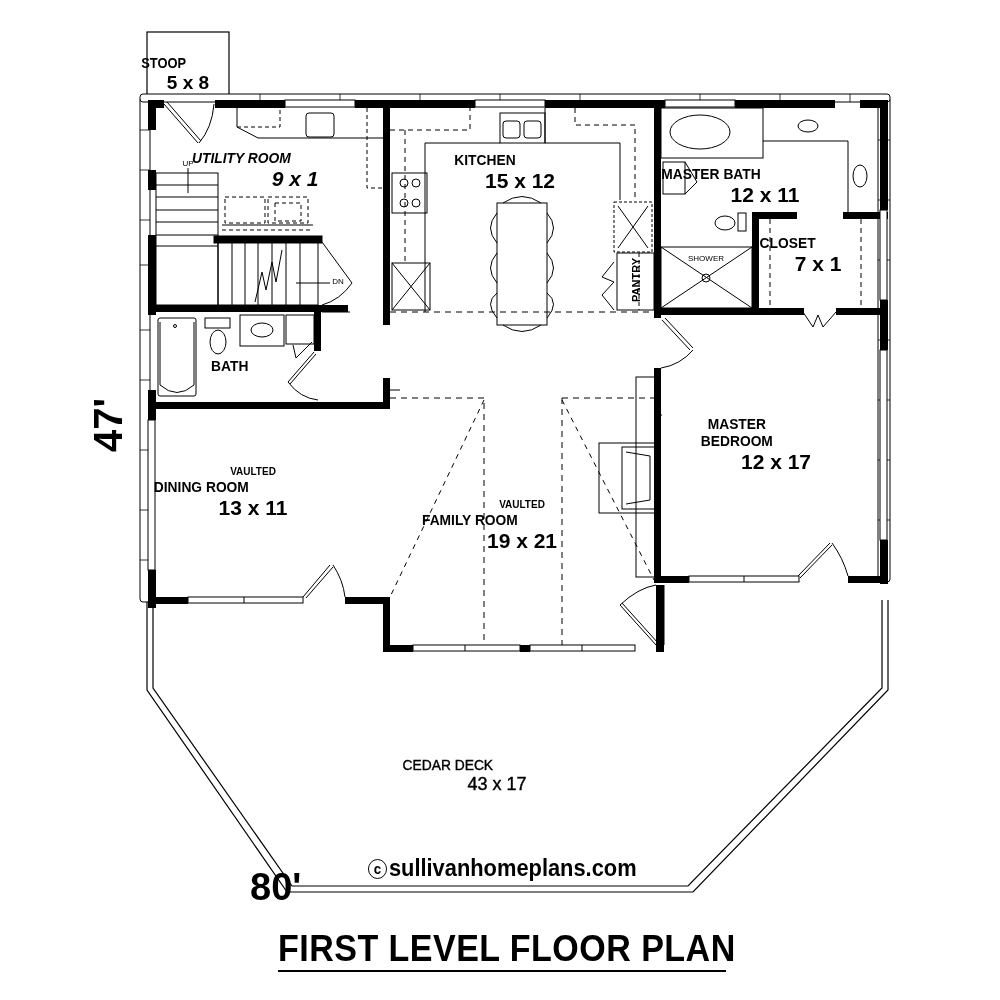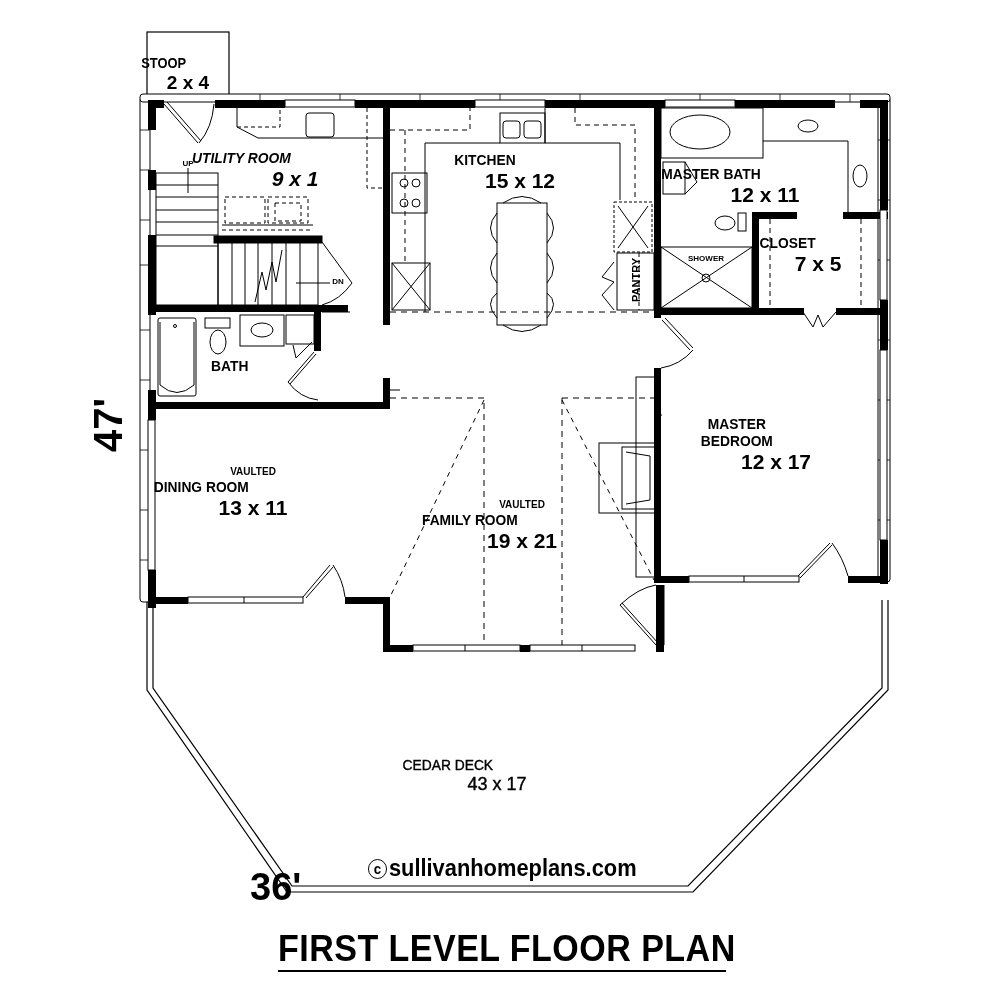--- a/index.html
+++ b/index.html
@@ -2,21 +2,21 @@
 <html><head>
 <meta charset="utf-8">
 <style>
   html, body { margin: 0; padding: 0; background: #ffffff; }
   body { width: 1000px; height: 1000px; position: relative; overflow: hidden; font-family: "Liberation Sans", sans-serif; }
   #plan { position: absolute; left: 0; top: 0; width: 1000px; height: 1000px; }
   .lbl { position: absolute; color: #000; font-family: "Liberation Sans", sans-serif; font-weight: bold; text-align: center; white-space: nowrap; line-height: 1; transform: translateX(-50%); }
   .room-name { font-size: 15px; transform: translateX(-50%) scaleX(0.92); }
   .room-dim { font-size: 21px; margin-top: 3px; }
   .vault { font-size: 10px; font-weight: bold; margin-bottom: 2px; }
-  .small { font-size: 8px; font-weight: bold; }
+  .small { font-size: 8px; font-weight: normal; }
   .dim-label { position: absolute; font-weight: bold; font-size: 40px; color: #000; line-height: 1; }
   .title { position: absolute; left: 278px; top: 928px; font-size: 37px; font-weight: bold; letter-spacing: 0.5px; transform: scaleX(0.92); transform-origin: left top; }
   .title-rule { position: absolute; left: 278px; top: 970px; width: 448px; height: 2px; background: #000; }
   .copyright { position: absolute; left: 368px; top: 855px; font-size: 23px; font-weight: bold; display: flex; align-items: center; gap: 2px; transform: scaleX(0.95); transform-origin: left top; }
   .copyright-c { display: inline-flex; width: 18px; height: 18px; border: 1.5px solid #000; border-radius: 50%; font-size: 14px; align-items: center; justify-content: center; }
   .pantry { position: absolute; font-size: 11px; font-weight: bold; transform: rotate(-90deg); transform-origin: center; }
 </style>
 </head>
 <body>
 
@@ -265,21 +265,21 @@
     <path d="M562,398 L562,645" stroke-dasharray="6,5"></path>
     <line x1="484" y1="400" x2="390" y2="597" stroke-dasharray="5,5"></line>
     <line x1="562" y1="400" x2="654" y2="580" stroke-dasharray="5,5"></line>
     <line x1="390" y1="390" x2="400" y2="390"></line>
     <line x1="654" y1="415" x2="662" y2="415"></line>
   </g>
 </svg>
 
 <div class="lbl" style="left:188px; top:56px;">
   <div class="room-name" style="font-size:14px;">STOOP</div>
-  <div class="room-dim" style="font-size:19px;">2 x 4</div>
+  <div class="room-dim" style="font-size:19px;">5 x 8</div>
 </div>
 
 <div class="lbl" style="left:295px; top:150px;font-style:italic;">
   <div class="room-name">UTILITY ROOM</div>
   <div class="room-dim">9 x 1</div>
 </div>
 
 <div class="lbl" style="left:520px; top:152px;">
   <div class="room-name">KITCHEN</div>
   <div class="room-dim">15 x 12</div>
@@ -289,21 +289,21 @@
 
 <div class="lbl" style="left:765px; top:166px;">
   <div class="room-name">MASTER BATH</div>
   <div class="room-dim">12 x 11</div>
 </div>
 
 <div class="lbl small" style="left:706px; top:255px;">SHOWER</div>
 
 <div class="lbl" style="left:818px; top:235px;">
   <div class="room-name">CLOSET</div>
-  <div class="room-dim">7 x 5</div>
+  <div class="room-dim">7 x 1</div>
 </div>
 
 <div class="lbl" style="left:250px; top:358px;">
   <div class="room-name">BATH</div>
 </div>
 
 <div class="lbl" style="left:253px; top:467px;">
   <div class="vault">VAULTED</div>
   <div class="room-name">DINING ROOM</div>
   <div class="room-dim">13 x 11</div>
@@ -323,21 +323,21 @@
 
 <div class="lbl" style="left:497px; top:757px;">
   <div class="room-name" style="font-weight:normal; -webkit-text-stroke:0.4px #000;">CEDAR DECK</div>
   <div class="room-dim" style="font-size:18px; font-weight:normal; -webkit-text-stroke:0.4px #000;">43 x 17</div>
 </div>
 
 <div class="lbl small" style="left:188px; top:160px;">UP</div>
 <div class="lbl small" style="left:338px; top:278px;text-align:center;">DN</div>
 
 <div class="dim-label" style="left:88px; top:410px; transform: rotate(-90deg); transform-origin: left top; top:452px;">47'</div>
-<div class="dim-label" style="left:250px; top:868px; font-size:38px;">36'</div>
+<div class="dim-label" style="left:250px; top:868px; font-size:38px;">80'</div>
 
 <div class="copyright">
   <span class="copyright-c">c</span>
   <span>sullivanhomeplans.com</span>
 </div>
 
 <div class="title">FIRST LEVEL FLOOR PLAN</div>
 <div class="title-rule"></div>
 
 </body></html>

